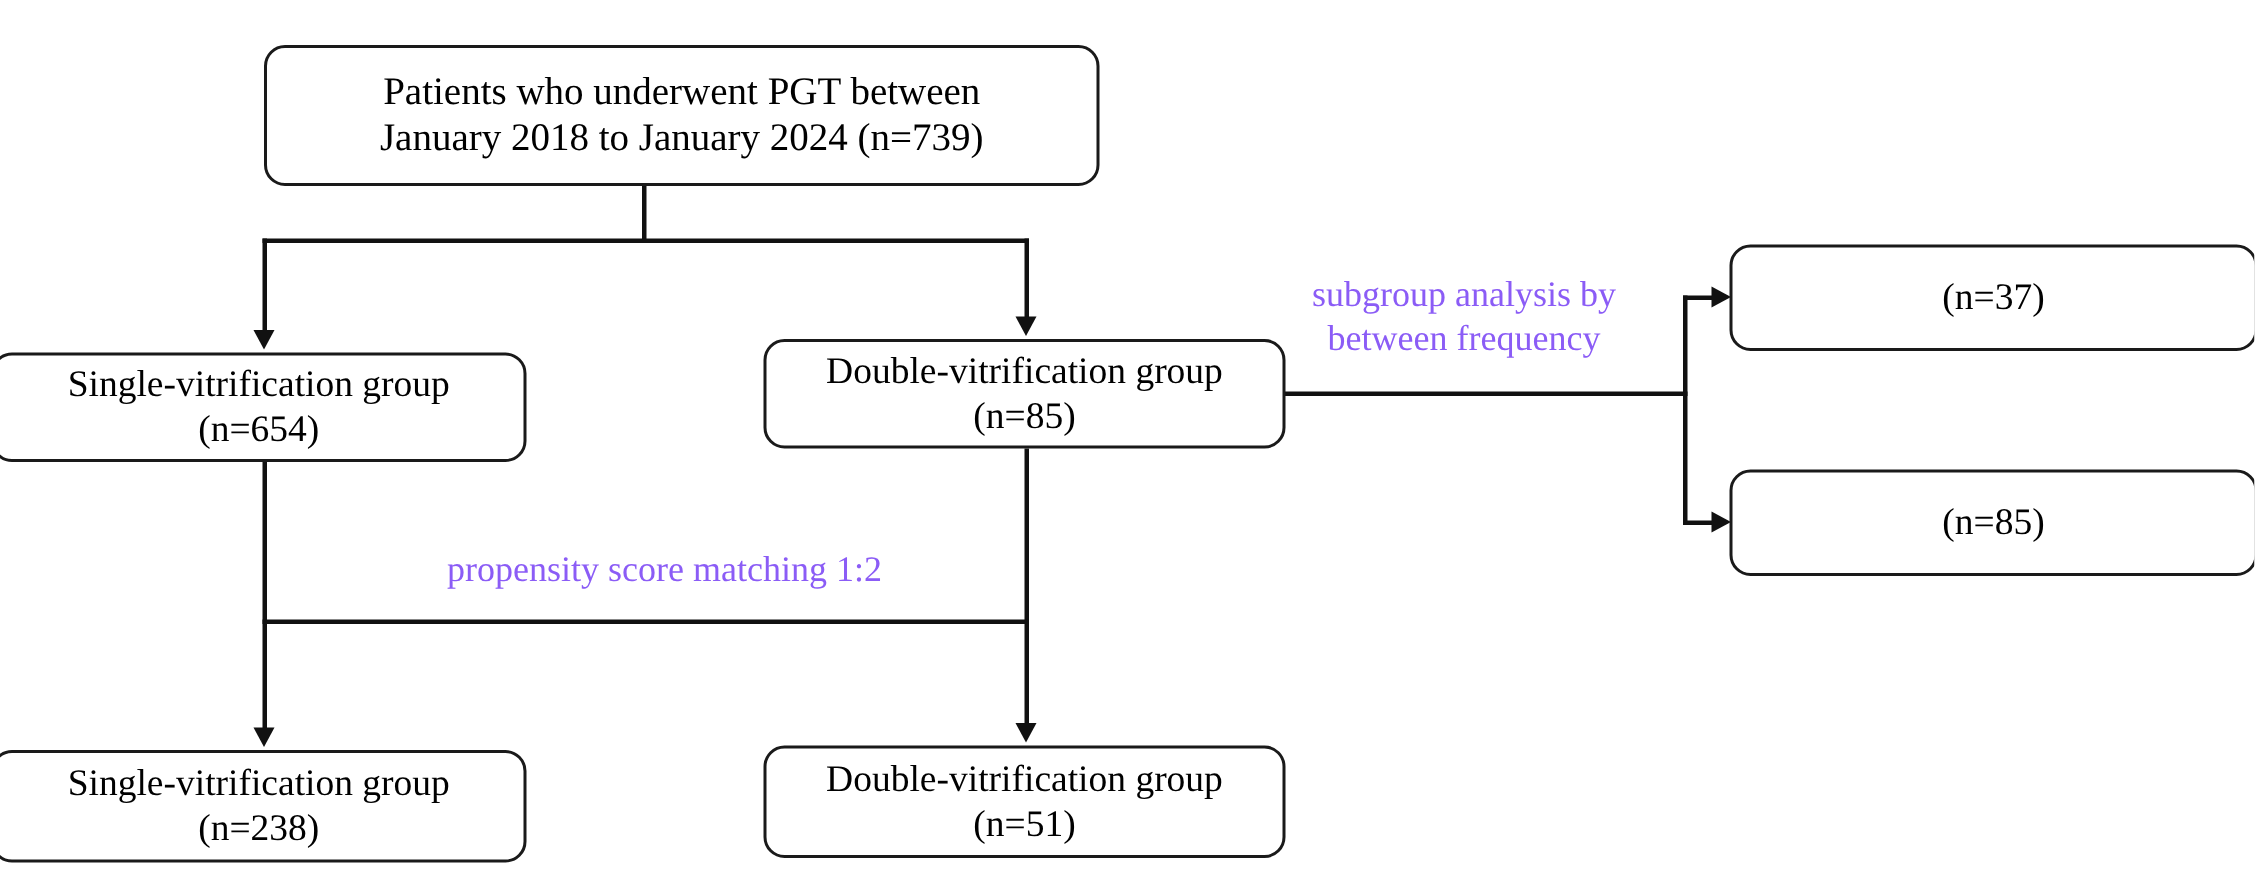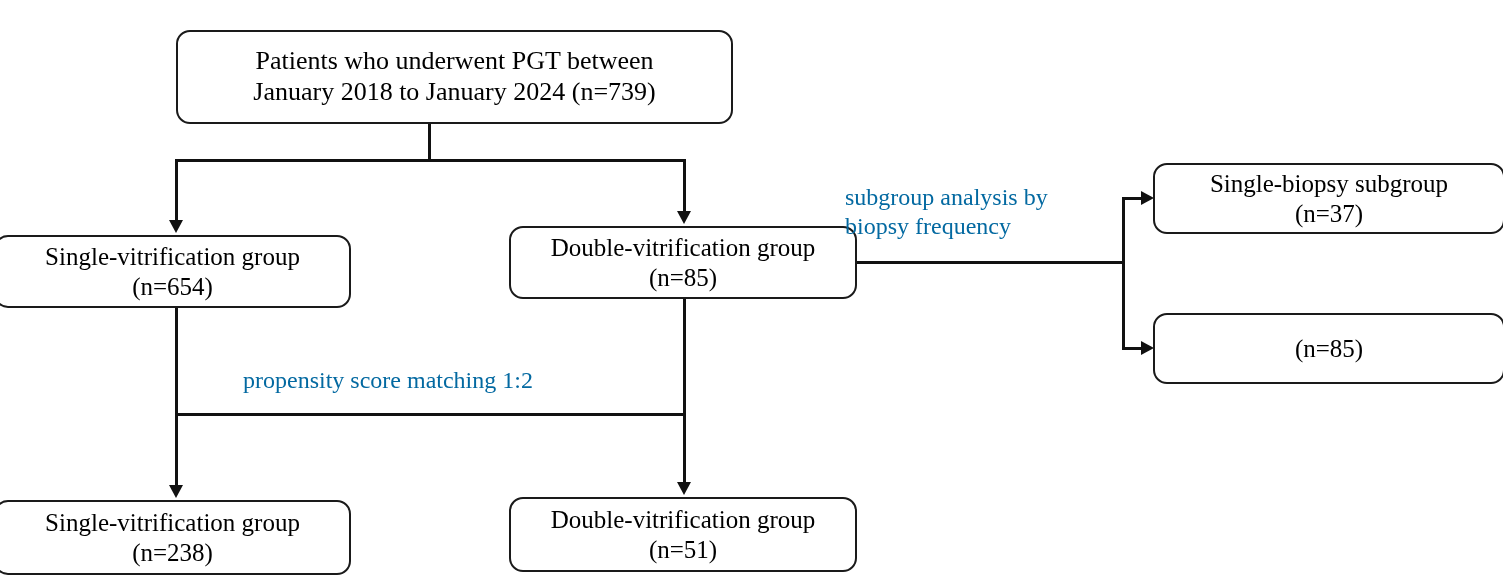--- a/index.html
+++ b/index.html
@@ -67,24 +67,24 @@
     position: absolute;
     width: 0; height: 0;
     border-top: 7.5px solid transparent;
     border-bottom: 7.5px solid transparent;
     border-left: 13px solid #111111;
     z-index: 2;
   }
 
   .edge-label {
     position: absolute;
-    color: #0369a1;
+    color: #8b5cf6;
     font-size: 24px;
     line-height: 1.2;
-    text-align: left;
+    text-align: center;
     white-space: nowrap;
     background: transparent;
     z-index: 4;
   }
   .lbl-subgroup { left: 845px; top: 183px; width: 262px; }
   .lbl-psm { left: 243px; top: 366px; width: 400px; }
 </style>
 </head>
 <body>
 
@@ -105,21 +105,21 @@
   <div class="arrow-right" style="left:1141px; top:341px;"></div>
 
   <div class="edge v" style="left:175px; top:308px; height:178px;"></div>
   <div class="arrow-down" style="left:169px; top:485px;"></div>
   <div class="edge v" style="left:683px; top:299px; height:184px;"></div>
   <div class="arrow-down" style="left:677px; top:482px;"></div>
   <div class="edge h" style="left:175px; top:413px; width:511px;"></div>
 
   <div class="edge-label lbl-subgroup">
     <div>subgroup analysis by</div>
-    <div>biopsy frequency</div>
+    <div>between frequency</div>
   </div>
 
   <div class="edge-label lbl-psm">
     <div>propensity score matching 1:2</div>
   </div>
 
   <div class="node n-top">
     <div class="line1">Patients who underwent PGT between</div>
     <div class="line2">January 2018 to January 2024 (n=739)</div>
   </div>
@@ -128,21 +128,20 @@
     <div class="line1">Single-vitrification group</div>
     <div class="line2">(n=654)</div>
   </div>
 
   <div class="node n-dv85">
     <div class="line1">Double-vitrification group</div>
     <div class="line2">(n=85)</div>
   </div>
 
   <div class="node n-sbio">
-    <div class="line1">Single-biopsy subgroup</div>
     <div class="line2">(n=37)</div>
   </div>
 
   <div class="node n-dbio">
     <div class="line2">(n=85)</div>
   </div>
 
   <div class="node n-sv164">
     <div class="line1">Single-vitrification group</div>
     <div class="line2">(n=238)</div>

